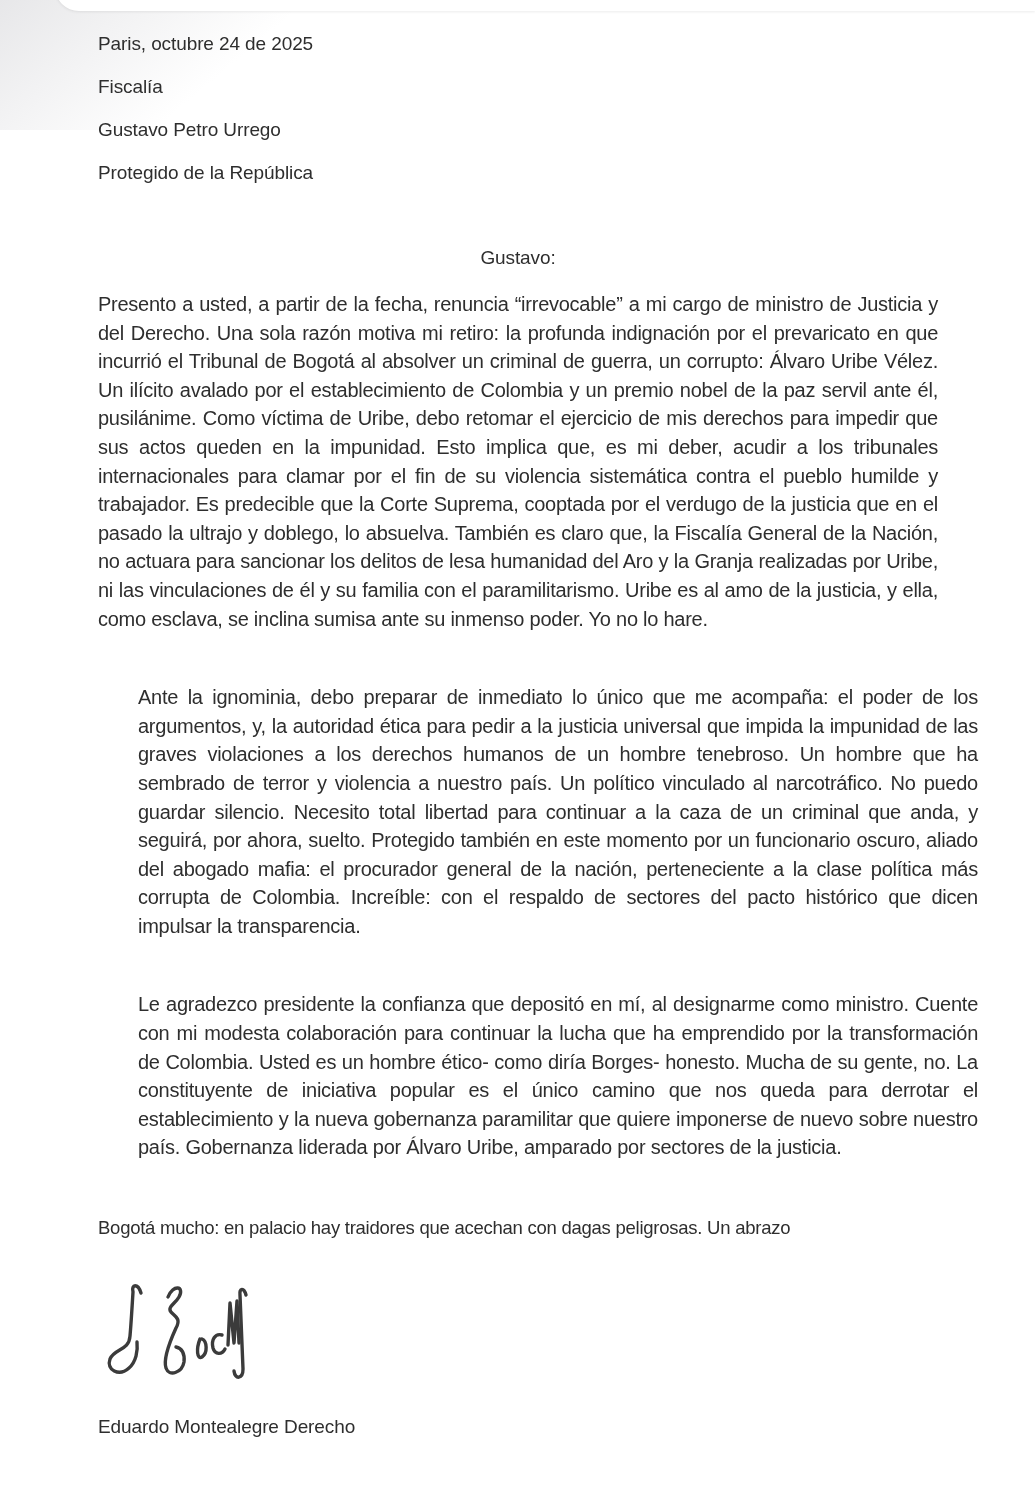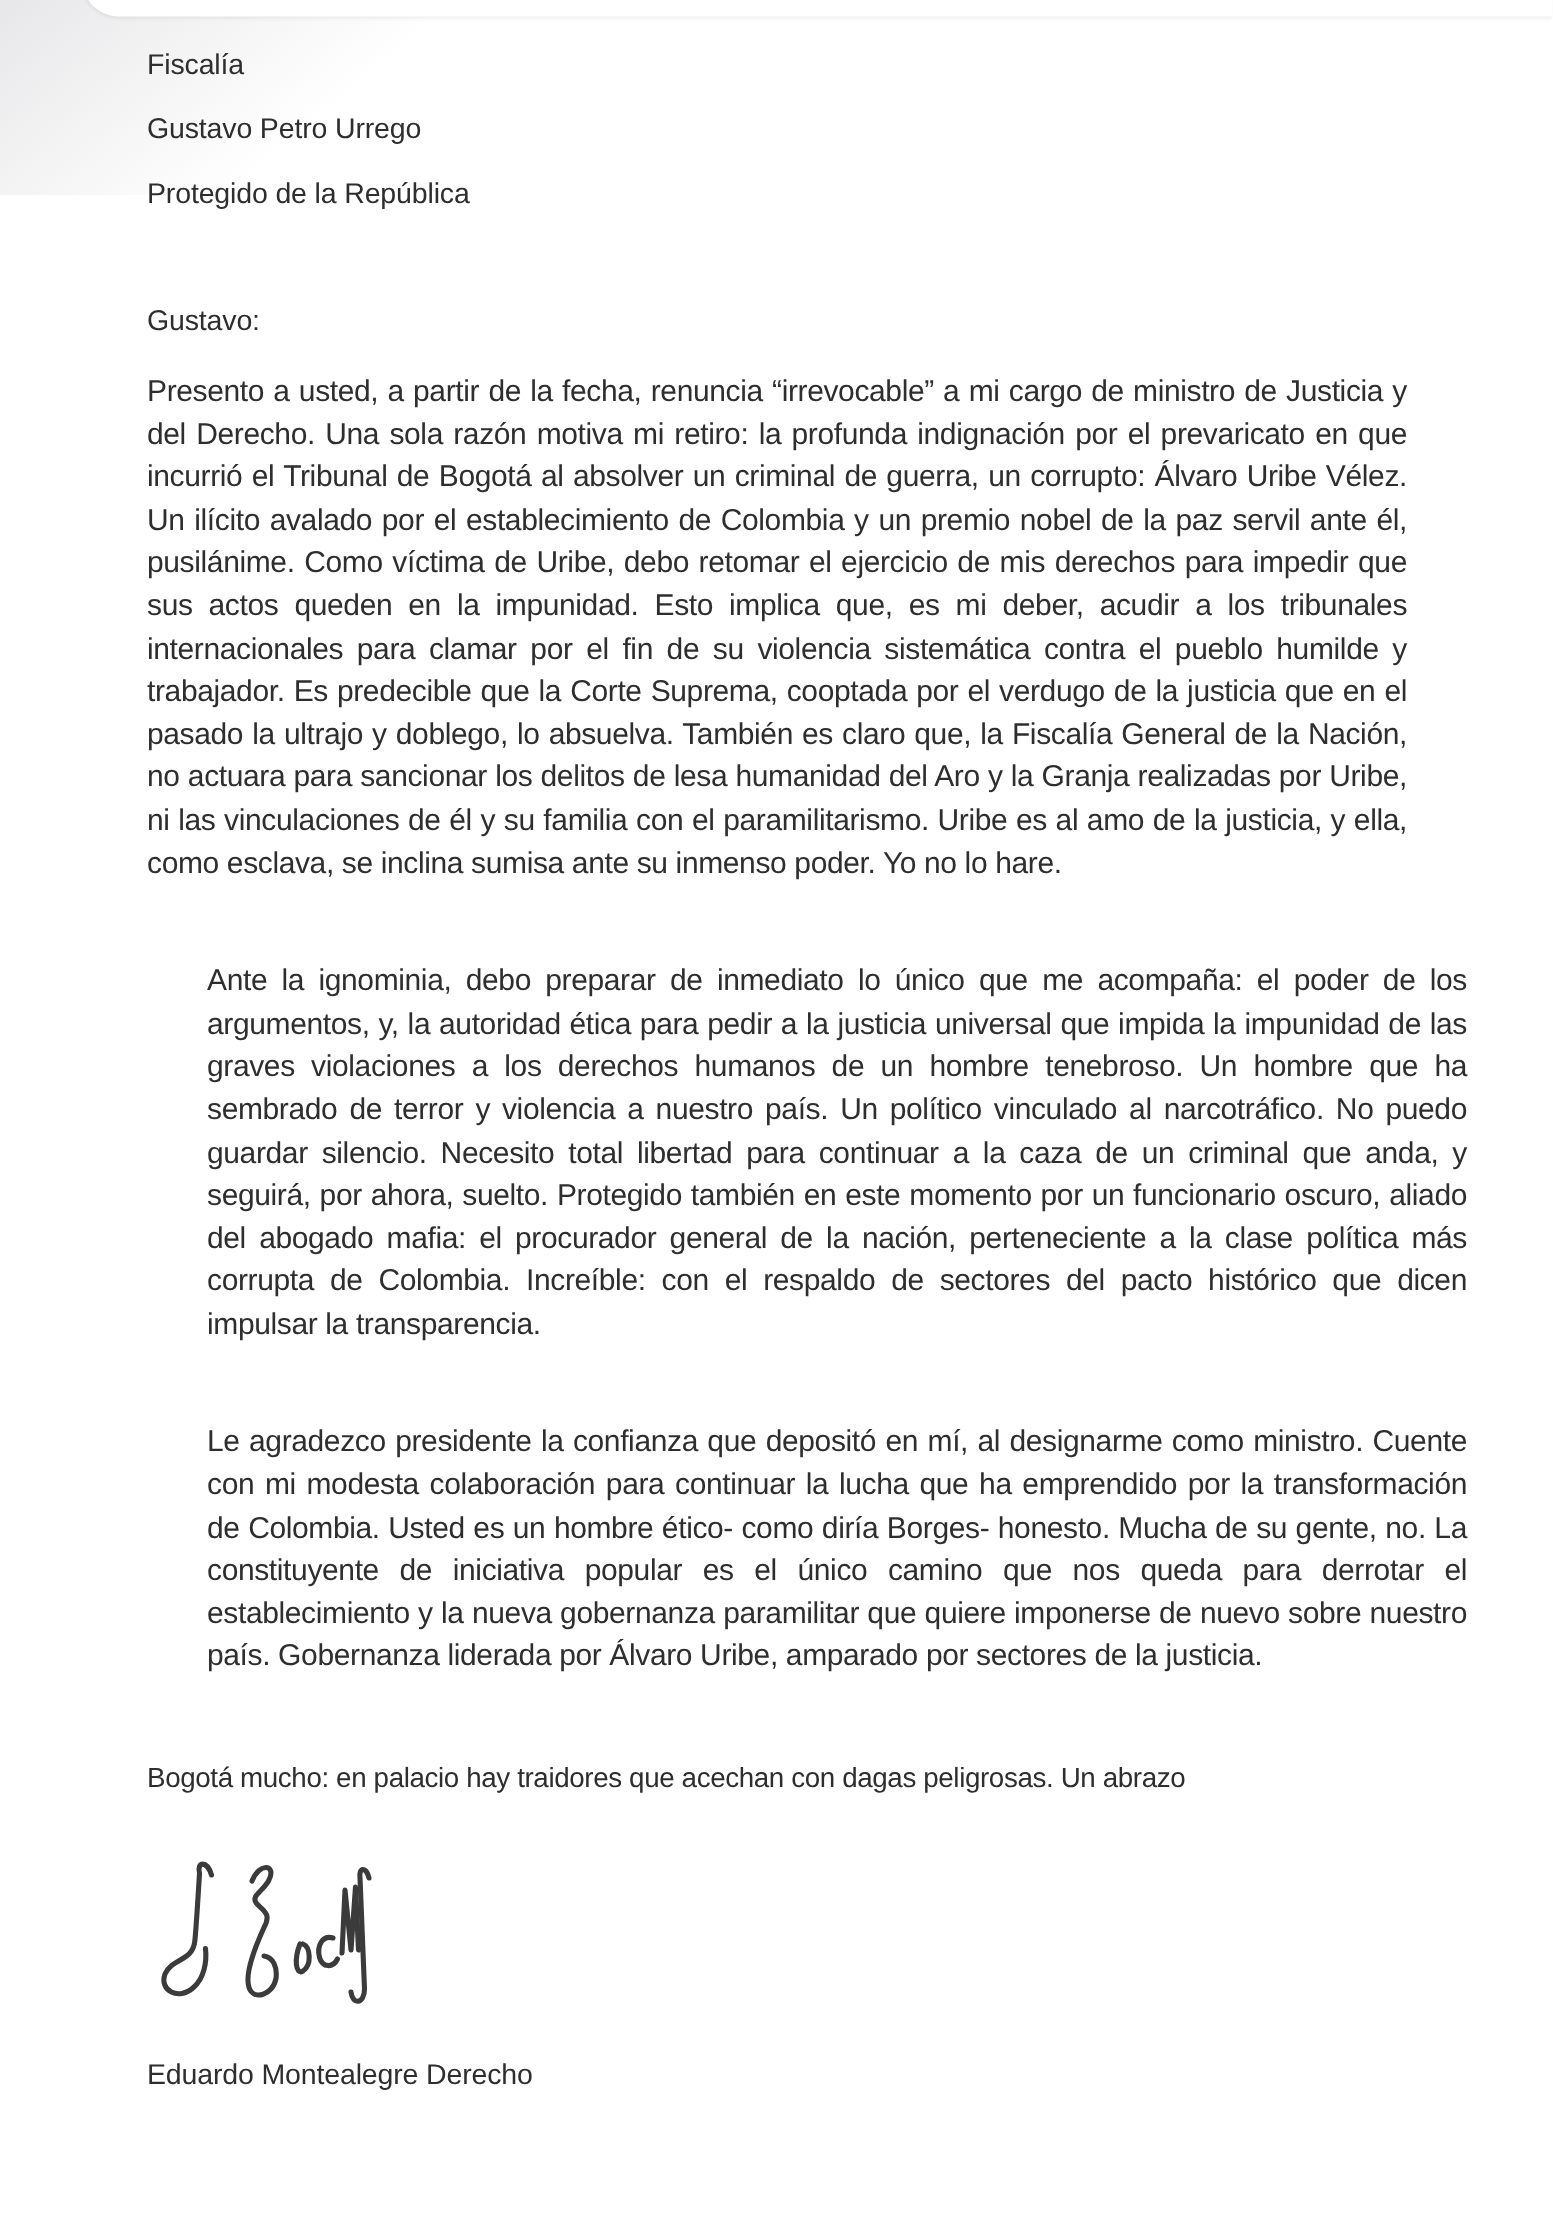--- a/index.html
+++ b/index.html
@@ -41,20 +41,21 @@
     font-size: 19px;
     line-height: 23px;
     margin: 0 0 20px 0;
     letter-spacing: -0.1px;
   }
   .salutation {
     font-size: 19px;
     line-height: 23px;
     margin: 62px 0 0 0;
     letter-spacing: -0.1px;
+    text-align: center;
   }
   .body-par {
     font-size: 20px;
     line-height: 28.6px;
     letter-spacing: -0.25px;
     text-align: justify;
     margin: 21px 0 0 0;
     width: 840px;
   }
   .body-par + .body-par { margin-top: 50px; margin-left: 40px; }
@@ -77,20 +78,21 @@
 </style>
 </head>
 <body>
 
 <div class="viewport">
   <div class="corner-shade"></div>
   <div class="top-card-edge"></div>
 
   <div class="page">
 
+    <p class="hdr-line">Paris, octubre 24 de 2025</p>
 
     <p class="hdr-line">Fiscalía</p>
     <p class="hdr-line">Gustavo Petro Urrego</p>
     <p class="hdr-line">Protegido de la República</p>
 
     <p class="salutation">Gustavo:</p>
 
     <p class="body-par">Presento a usted, a partir de la fecha, renuncia “irrevocable” a mi cargo de ministro de Justicia y del Derecho. Una sola razón motiva mi retiro: la profunda indignación por el prevaricato en que incurrió el Tribunal de Bogotá al absolver un criminal de guerra, un corrupto: Álvaro Uribe Vélez. Un ilícito avalado por el establecimiento de Colombia y un premio nobel de la paz servil ante él, pusilánime. Como víctima de Uribe, debo retomar el ejercicio de mis derechos para impedir que sus actos queden en la impunidad. Esto implica que, es mi deber, acudir a los tribunales internacionales para clamar por el fin de su violencia sistemática contra el pueblo humilde y trabajador. Es predecible que la Corte Suprema, cooptada por el verdugo de la justicia que en el pasado la ultrajo y doblego, lo absuelva. También es claro que, la Fiscalía General de la Nación, no actuara para sancionar los delitos de lesa humanidad del Aro y la Granja realizadas por Uribe, ni las vinculaciones de él y su familia con el paramilitarismo. Uribe es al amo de la justicia, y ella, como esclava, se inclina sumisa ante su inmenso poder. Yo no lo hare.</p>
 
     <p class="body-par">Ante la ignominia, debo preparar de inmediato lo único que me acompaña: el poder de los argumentos, y, la autoridad ética para pedir a la justicia universal que impida la impunidad de las graves violaciones a los derechos humanos de un hombre tenebroso. Un hombre que ha sembrado de terror y violencia a nuestro país. Un político vinculado al narcotráfico. No puedo guardar silencio. Necesito total libertad para continuar a la caza de un criminal que anda, y seguirá, por ahora, suelto. Protegido también en este momento por un funcionario oscuro, aliado del abogado mafia: el procurador general de la nación, perteneciente a la clase política más corrupta de Colombia. Increíble: con el respaldo de sectores del pacto histórico que dicen impulsar la transparencia.</p>

